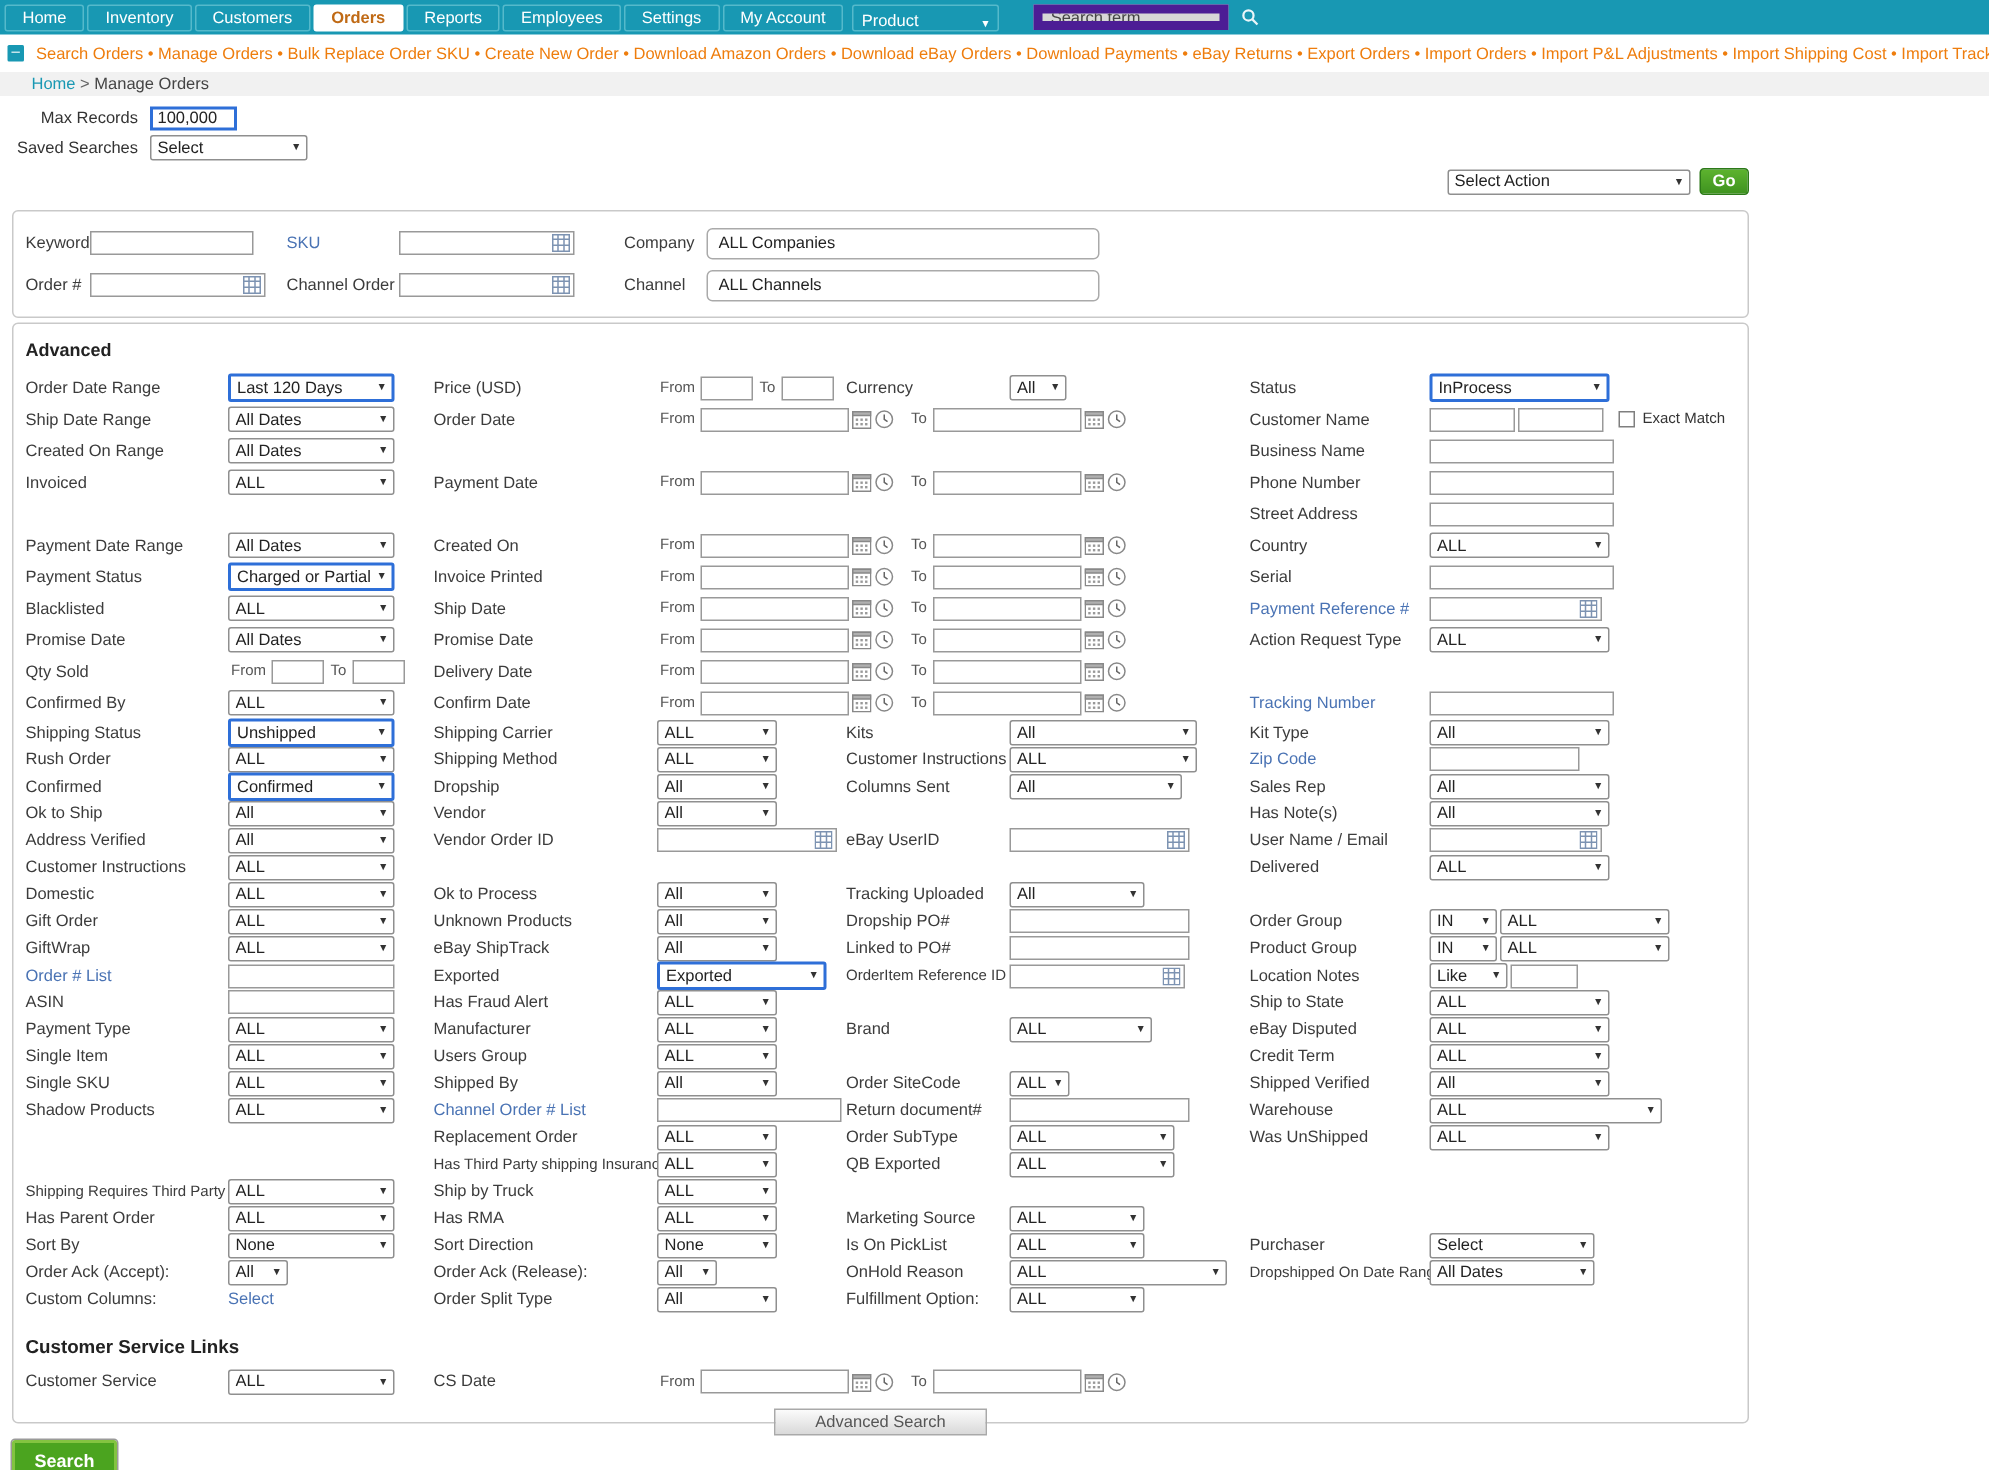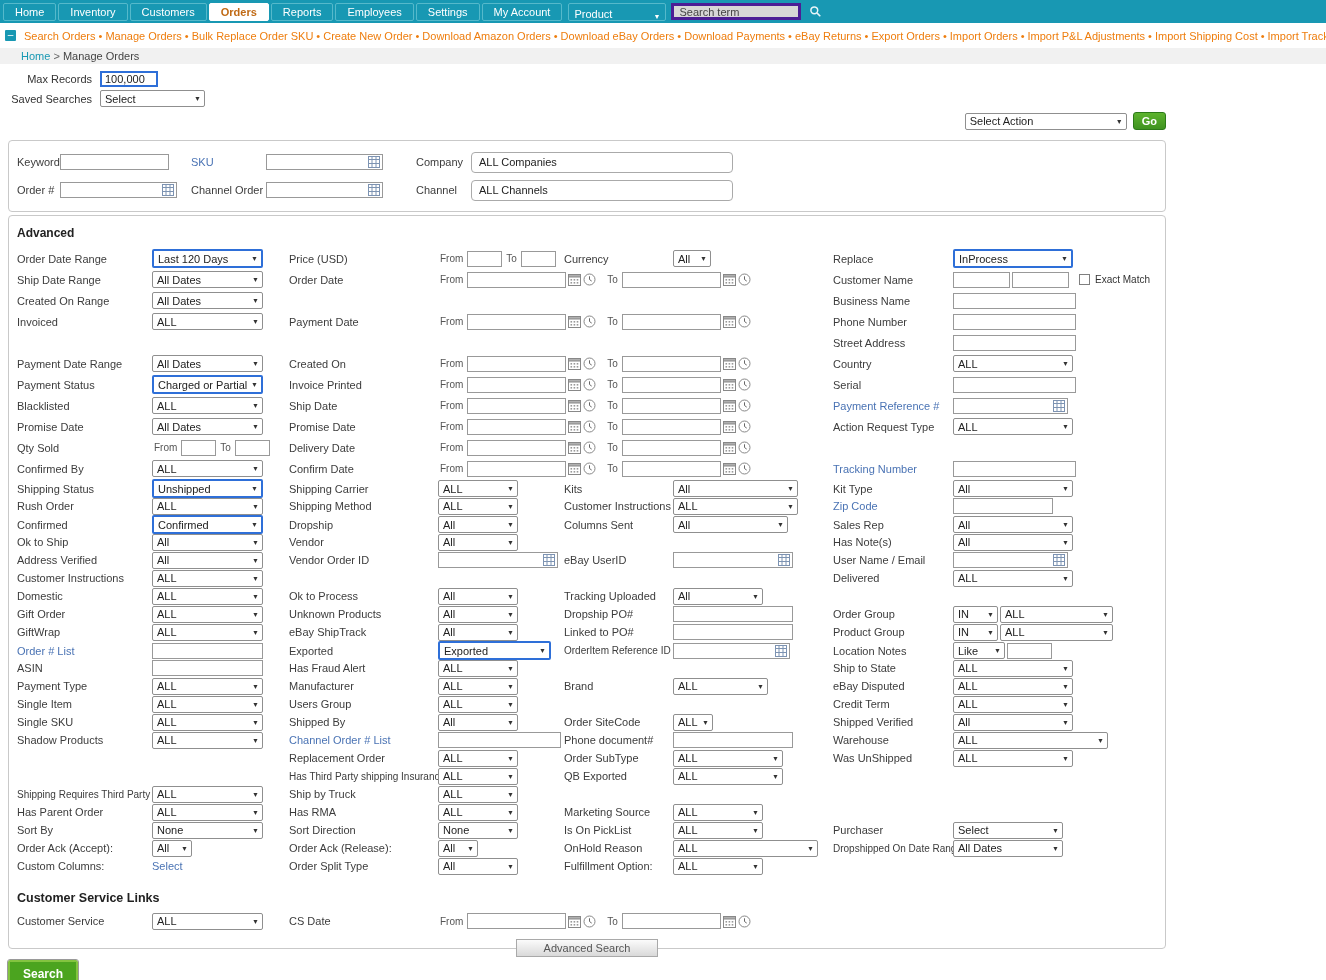--- a/index.html
+++ b/index.html
@@ -6,21 +6,21 @@
   html,body { margin:0; padding:0; background:#fff; }
   body { width:1326px; font-family:"Liberation Sans", sans-serif; }
   input, button { font-family:"Liberation Sans", sans-serif; }
 
   
   .navbar { display:flex; align-items:center; background:#1898B3; height:23px; padding:0 3px; gap:2px; }
   .tab { color:#fff; font-size:11px; padding:0 11px; height:18px; line-height:17px; border:1px solid #55b9cb; border-radius:2px; cursor:pointer; white-space:nowrap; }
   .tab.active { background:#fff; color:#C06A15; border-color:#fff; font-weight:bold; }
   .nav-sel { margin-left:4px; width:98px; height:18px; border:1px solid #55b9cb; border-radius:2px; color:#fff; font-size:11px; display:flex; align-items:flex-end; justify-content:space-between; padding:0 5px; cursor:pointer; }
   .nav-sel .arr { font-size:7px; color:#fff; }
-  .nav-search { margin-left:3px; width:130px; height:17px; border:3px solid #4c1d95; background:#d7d7d7; font-size:11px; color:#444; padding:0 5px; }
+  .nav-search { margin-left:21px; width:130px; height:17px; border:6px solid #4c1d95; background:#d7d7d7; font-size:11px; color:#444; padding:0 5px; }
   .nav-mag { margin-left:2px; width:20px; height:18px; background:transparent; border:none; display:flex; align-items:center; justify-content:center; cursor:pointer; padding:0; }
 
   
   .subnav { position:relative; padding:5px 10px 3px 22px; font-size:11px; line-height:17px; }
   .collapse { position:absolute; left:5px; top:7px; width:11px; height:11px; background:#1898B3; color:#fff; font-size:10px; line-height:10px; text-align:center; border-radius:1px; cursor:pointer; }
   .snl { color:#EE7D0D; text-decoration:none; margin:0 2px; white-space:nowrap; }
   .sep { color:#EE7D0D; margin:0 1px; }
 
   
   .crumb { background:#f1f1f1; font-size:11px; padding:2px 21px; color:#666; }
@@ -194,21 +194,21 @@
             <input class="inp" style="width: 35px;">
           </span>
         </div>
         <div class="lb" style="grid-column: 5;">Currency</div>
         <div class="ct" style="grid-column: 6;">
           <div class="sel" style="width: 38px;">
             <span class="selv">All</span>
             <span class="arr">▼</span>
           </div>
         </div>
-        <div class="lb" style="grid-column: 7;">Replace</div>
+        <div class="lb" style="grid-column: 7;">Status</div>
         <div class="ct" style="grid-column: 8;">
           <div class="sel hl" style="width: 120px;">
             <span class="selv">InProcess</span>
             <span class="arr">▼</span>
           </div>
         </div>
       </div>
       <div class="row t">
         <div class="lb" style="grid-column: 1;">Ship Date Range</div>
         <div class="ct" style="grid-column: 2;">
@@ -1144,21 +1144,21 @@
         <div class="ct" style="grid-column: 2;">
           <div class="sel" style="width: 111px;">
             <span class="selv">ALL</span>
             <span class="arr">▼</span>
           </div>
         </div>
         <div class="lb lnk" style="grid-column: 3;">Channel Order # List</div>
         <div class="ct" style="grid-column: 4;">
           <input class="inp" style="width: 123px;">
         </div>
-        <div class="lb" style="grid-column: 5;">Phone document#</div>
+        <div class="lb" style="grid-column: 5;">Return document#</div>
         <div class="ct" style="grid-column: 6;">
           <input class="inp" style="width: 120px;">
         </div>
         <div class="lb" style="grid-column: 7;">Warehouse</div>
         <div class="ct" style="grid-column: 8;">
           <div class="sel" style="width: 155px;">
             <span class="selv">ALL</span>
             <span class="arr">▼</span>
           </div>
         </div>

